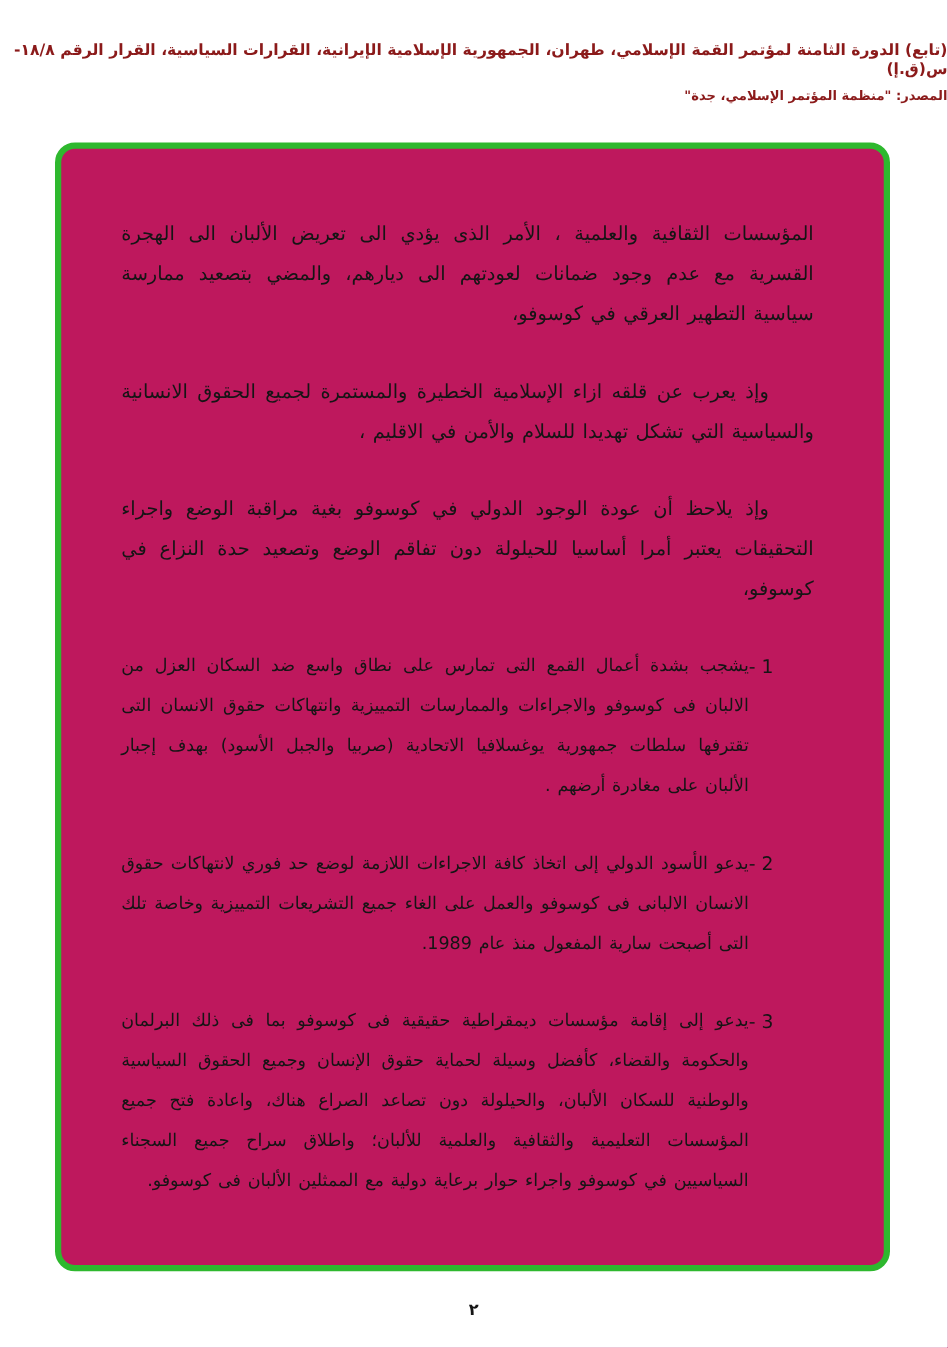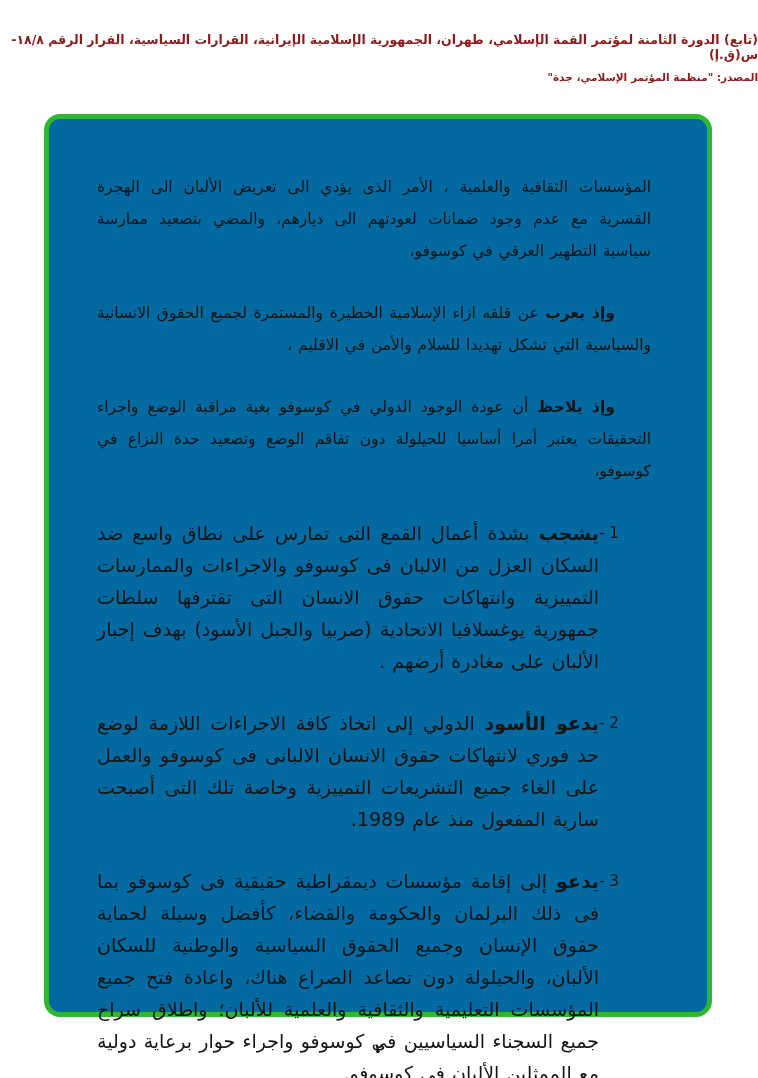--- a/index.html
+++ b/index.html
@@ -35,51 +35,51 @@
   .content-box {
     position: absolute;
     top: 114px;
     left: 44px;
     width: 668px;
     height: 903px;
     border: 5px solid #2eb82e;
     border-radius: 16px;
     padding: 52px 56px 0 48px;
     direction: rtl;
-    background: #0369a1;
+    background: #be185d;
   }
 
   .para {
     font-size: 15.5px;
     line-height: 32px;
     text-align: justify;
     color: #151515;
     margin-bottom: 30px;
     word-spacing: 1px;
   }
   .para.indent { text-indent: 36px; }
-  .lead { font-weight: bold; letter-spacing: 0.5px; }
+  .lead { font-weight: normal; letter-spacing: 0.5px; }
 
   .list-item {
     display: flex;
     direction: rtl;
     margin-bottom: 30px;
   }
   .item-num {
     flex: 0 0 52px;
     width: 52px;
     direction: ltr;
     text-align: left;
     font-size: 15px;
     color: #151515;
     line-height: 32px;
   }
   .item-text {
     flex: 1;
-    font-size: 19px;
+    font-size: 14px;
     line-height: 32px;
     text-align: justify;
     color: #151515;
     word-spacing: 1px;
   }
 
   .page-number {
     position: absolute;
     bottom: 22px;
     left: 0;

